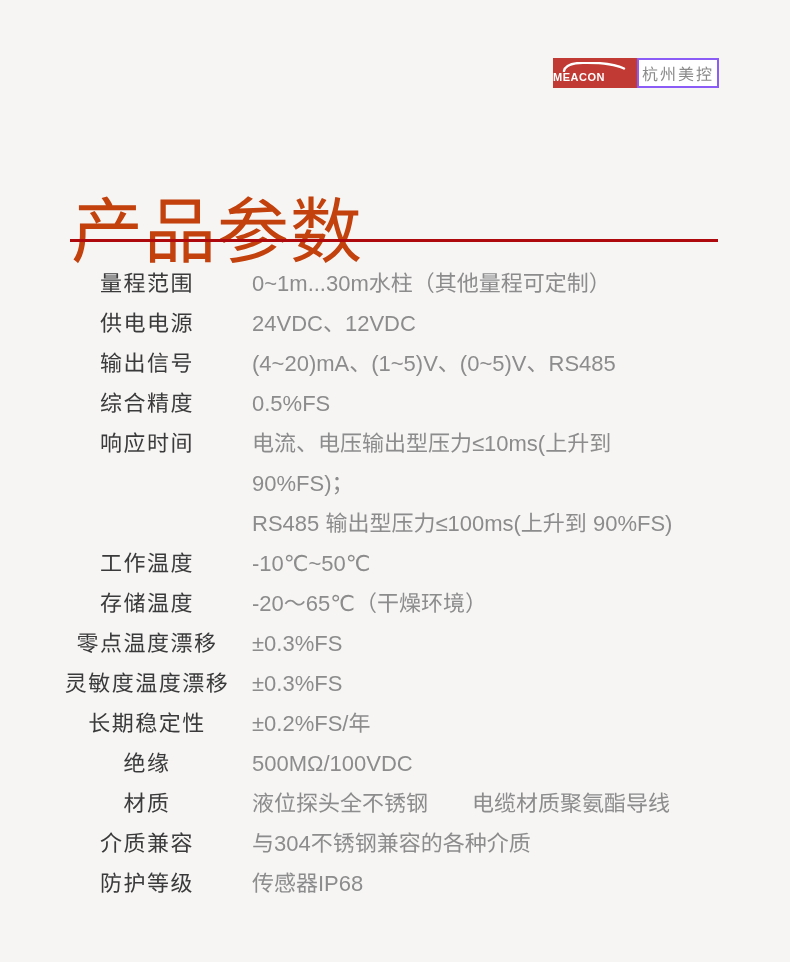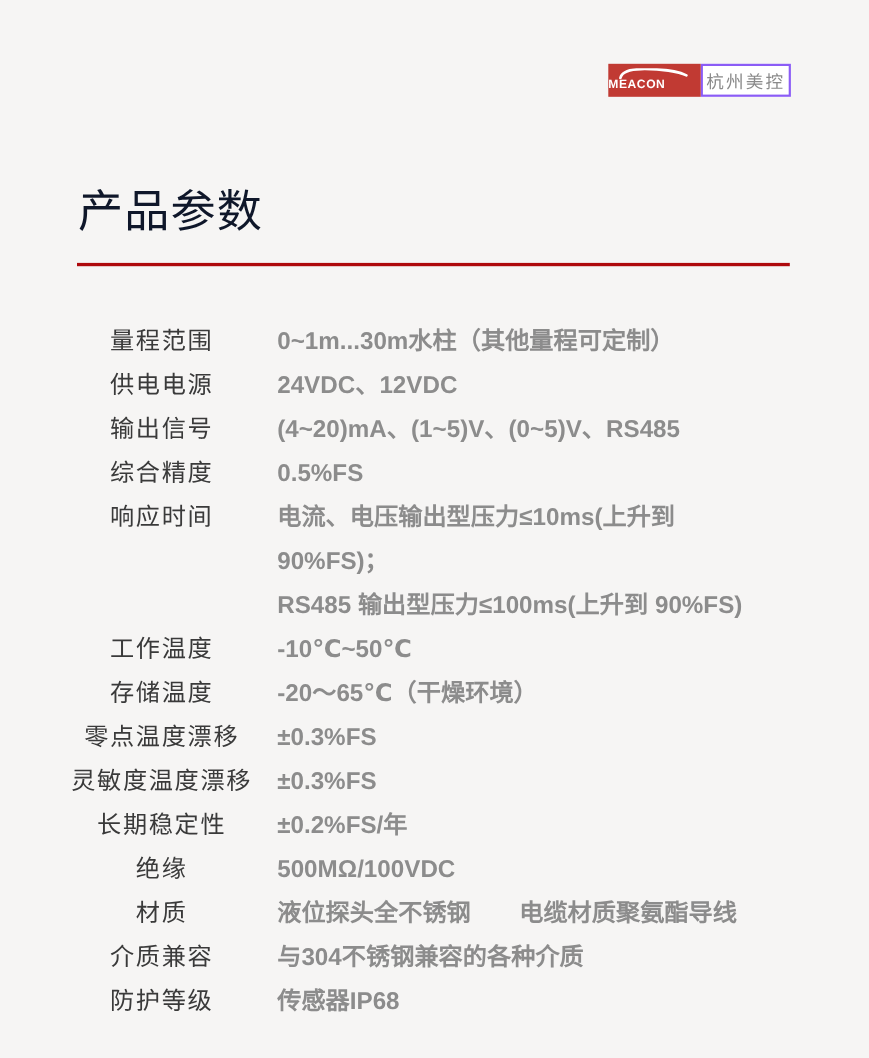--- a/index.html
+++ b/index.html
@@ -58,40 +58,40 @@
     display: flex;
     align-items: center;
     justify-content: center;
   }
 
   
   .page-title {
     position: absolute;
     left: 71px;
     top: 141px;
-    font-size: 41px;
+    font-size: 72px;
     font-weight: 300;
-    color: #0f172a;
+    color: #c2410c;
     letter-spacing: 1px;
     line-height: 1.2;
     white-space: nowrap;
   }
   .title-divider {
     position: absolute;
     left: 70px;
     top: 239px;
     width: 648px;
     height: 3px;
     background: #ae090c;
   }
 
   
   .spec-table {
     position: absolute;
-    top: 290px;
+    top: 264px;
     left: 0;
     width: 722px;
   }
   .spec-row {
     display: flex;
     align-items: flex-start;
   }
   .spec-label {
     width: 210px;
     margin-left: 42px;
@@ -99,21 +99,21 @@
     text-align: center;
     font-size: 22px;
     font-weight: 500;
     letter-spacing: 1.5px;
     color: #3a3a3a;
     line-height: 40px;
   }
   .spec-value {
     flex: 1;
     font-size: 22px;
-    font-weight: 700;
+    font-weight: 400;
     color: #8c8c8c;
     line-height: 40px;
     white-space: pre-line;
     padding-right: 25px;
   }
 </style>
 </head>
 <body>
 
 <div class="brand">

